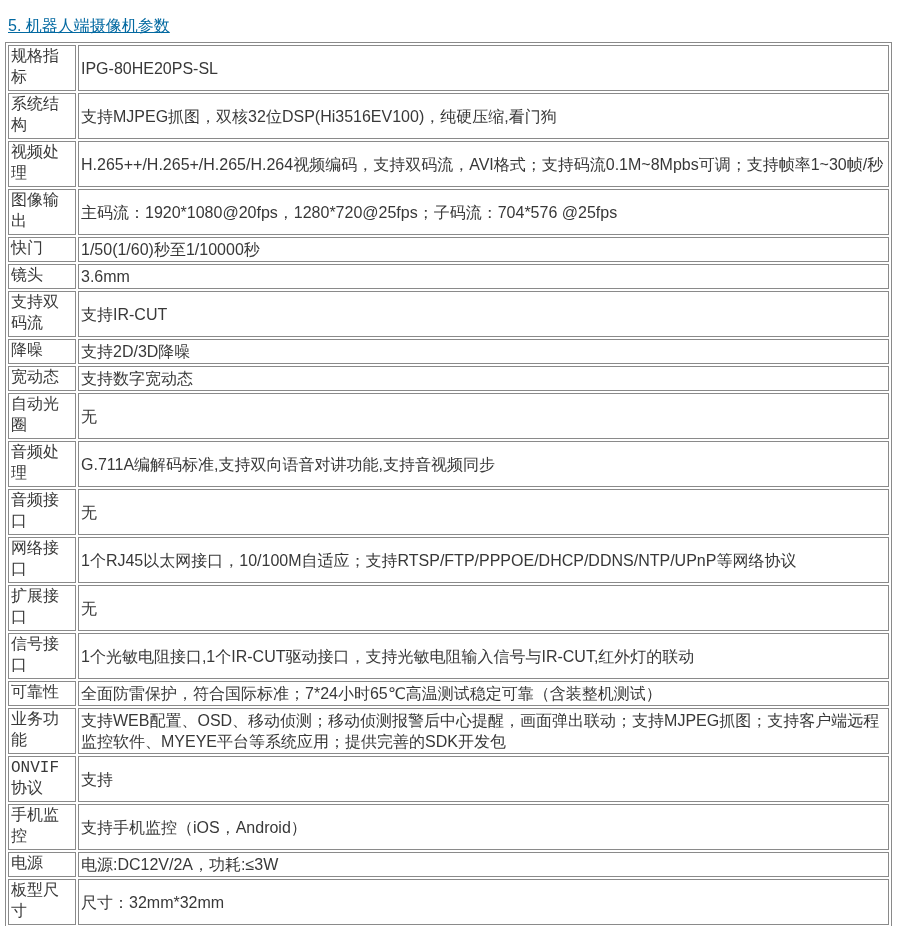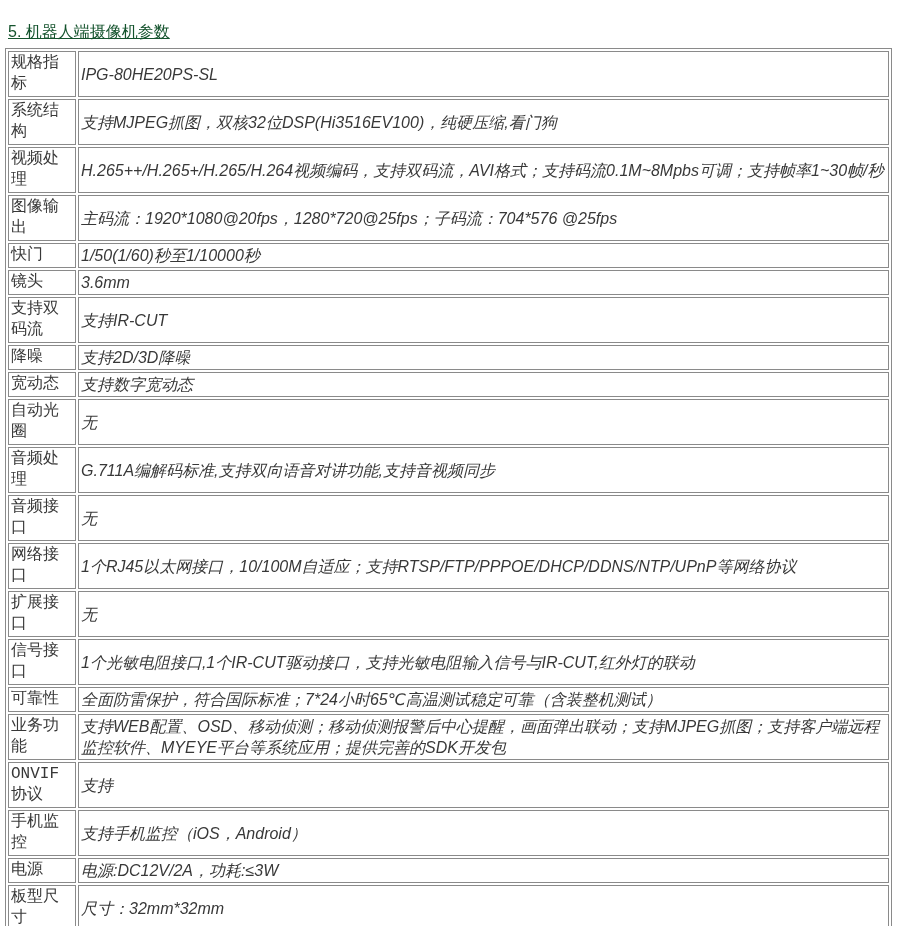--- a/index.html
+++ b/index.html
@@ -13,23 +13,23 @@
     font-family: "Liberation Sans", "DejaVu Sans", sans-serif;
     color: #383838;
     overflow: hidden;
   }
   .page {
     padding: 6px 5px 0 5px;
   }
   .section-title {
     font-size: 16px;
     font-weight: normal;
-    color: #14532d;
+    color: #0369a1;
     text-decoration: underline;
-    margin: 16px 0 6px 3px;
+    margin: 10px 0 6px 3px;
     line-height: 20px;
   }
   table.spec-table {
     border-collapse: separate;
     border-spacing: 2px;
     border: 1px solid #8a8a8a;
     width: 887px;
     background: #ffffff;
     table-layout: fixed;
   }
@@ -41,21 +41,20 @@
     vertical-align: middle;
     word-wrap: break-word;
     overflow-wrap: break-word;
   }
   td.label-cell {
     width: 62px;
     font-family: Liberation Mono, monospace;
   }
   td.value-cell {
     width: auto;
-    font-style: italic;
   }
 </style>
 </head>
 <body>
 
 <div class="page">
   <div class="section-title">5. 机器人端摄像机参数</div>
 
   <table class="spec-table">
     <tbody>

